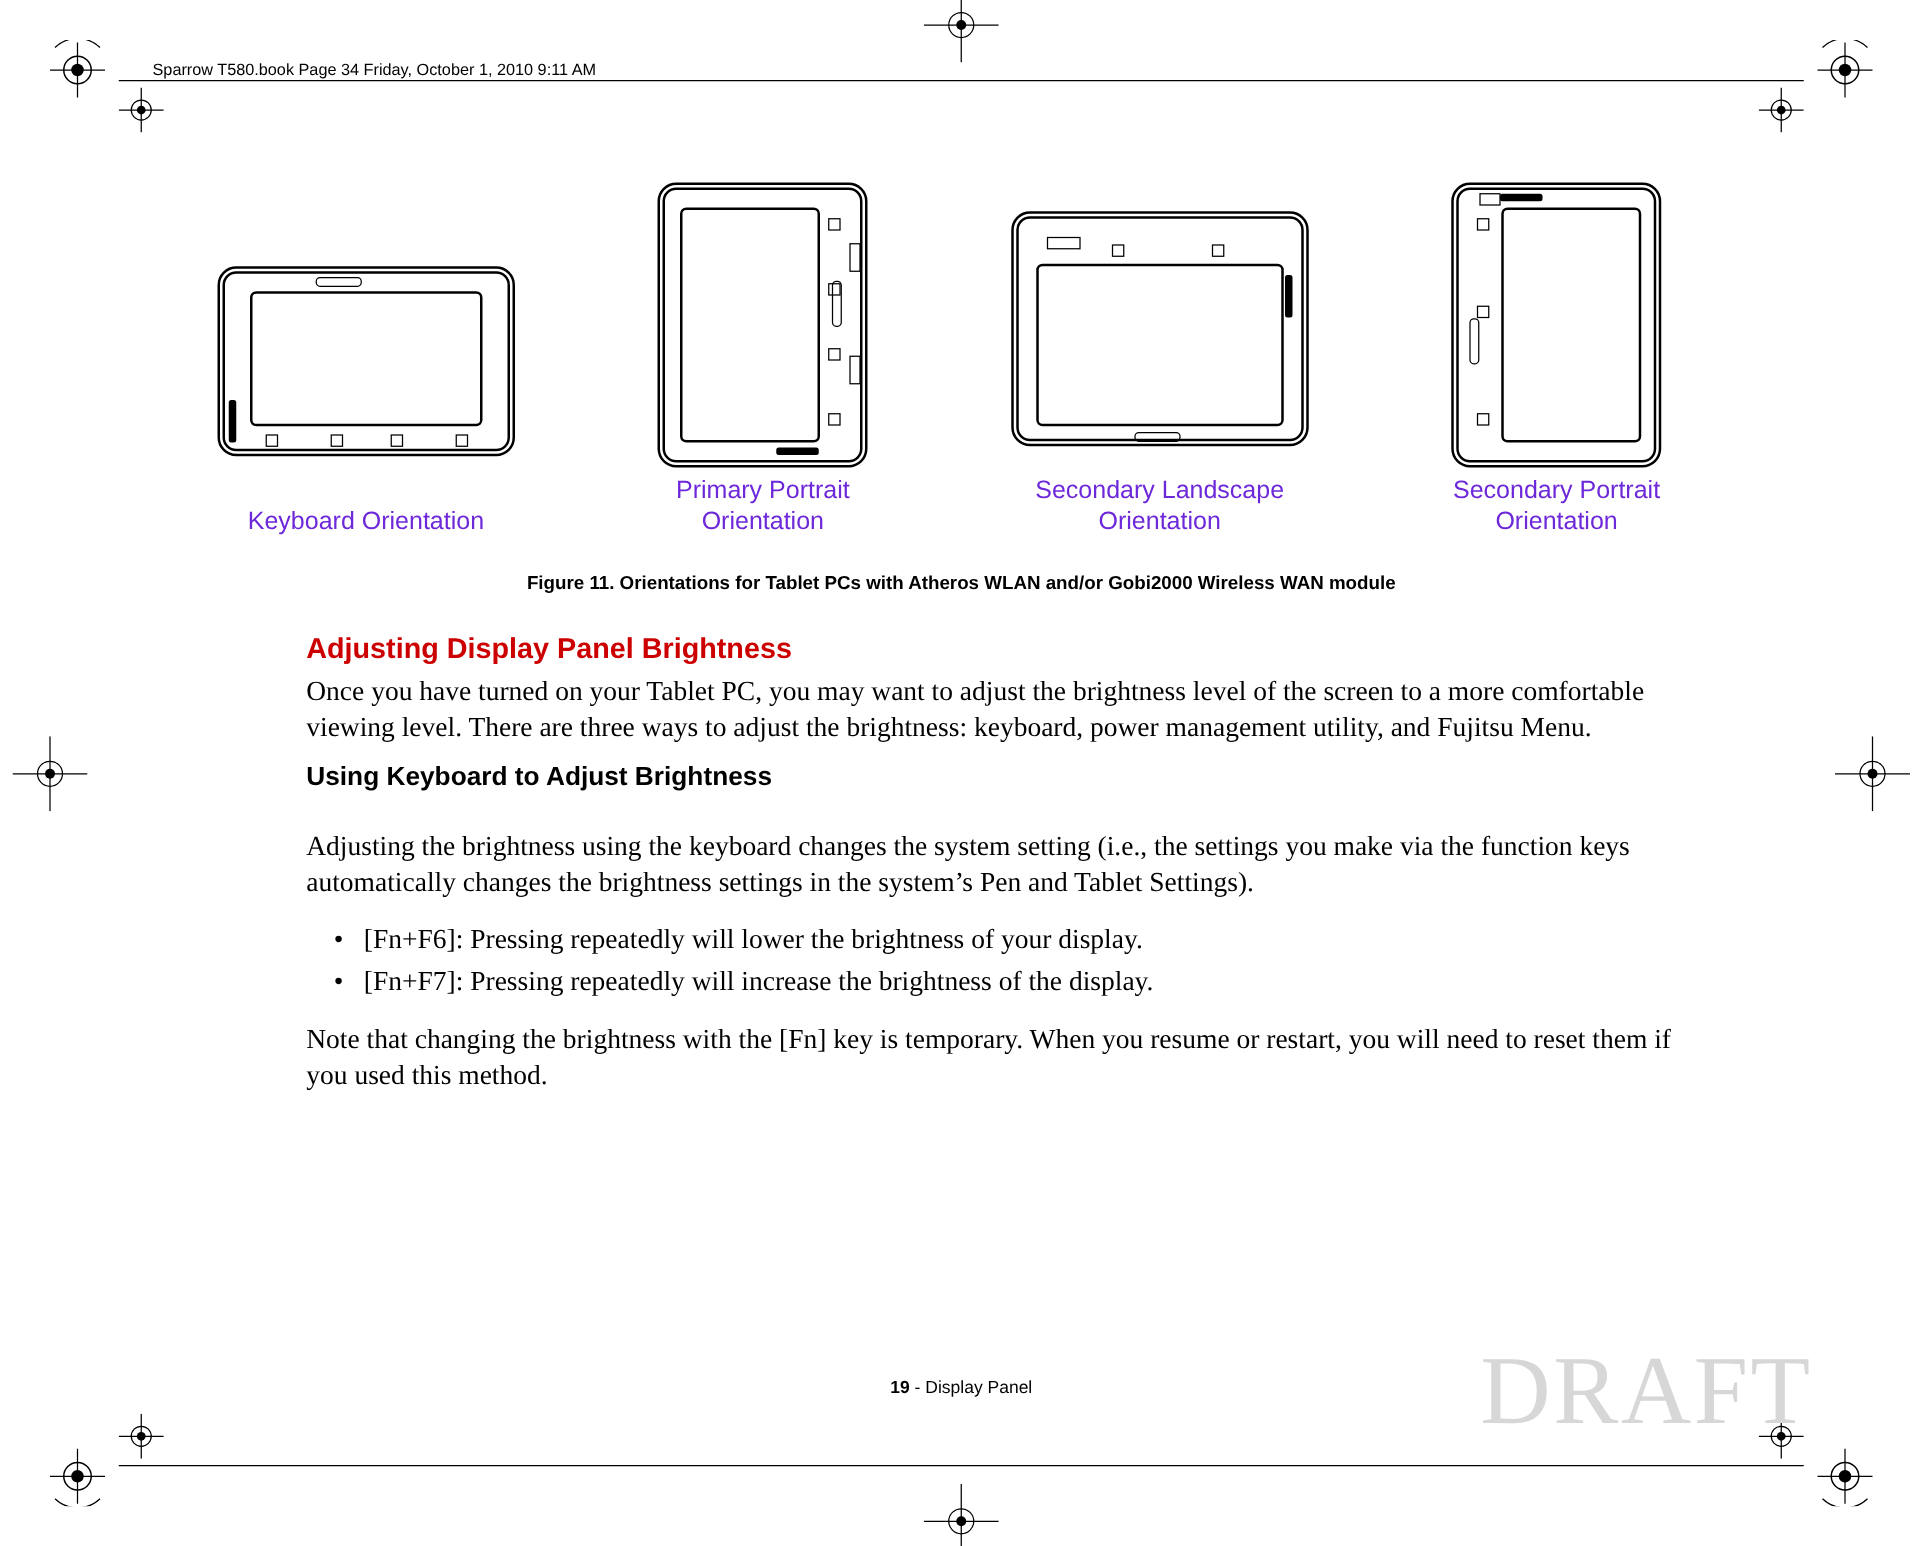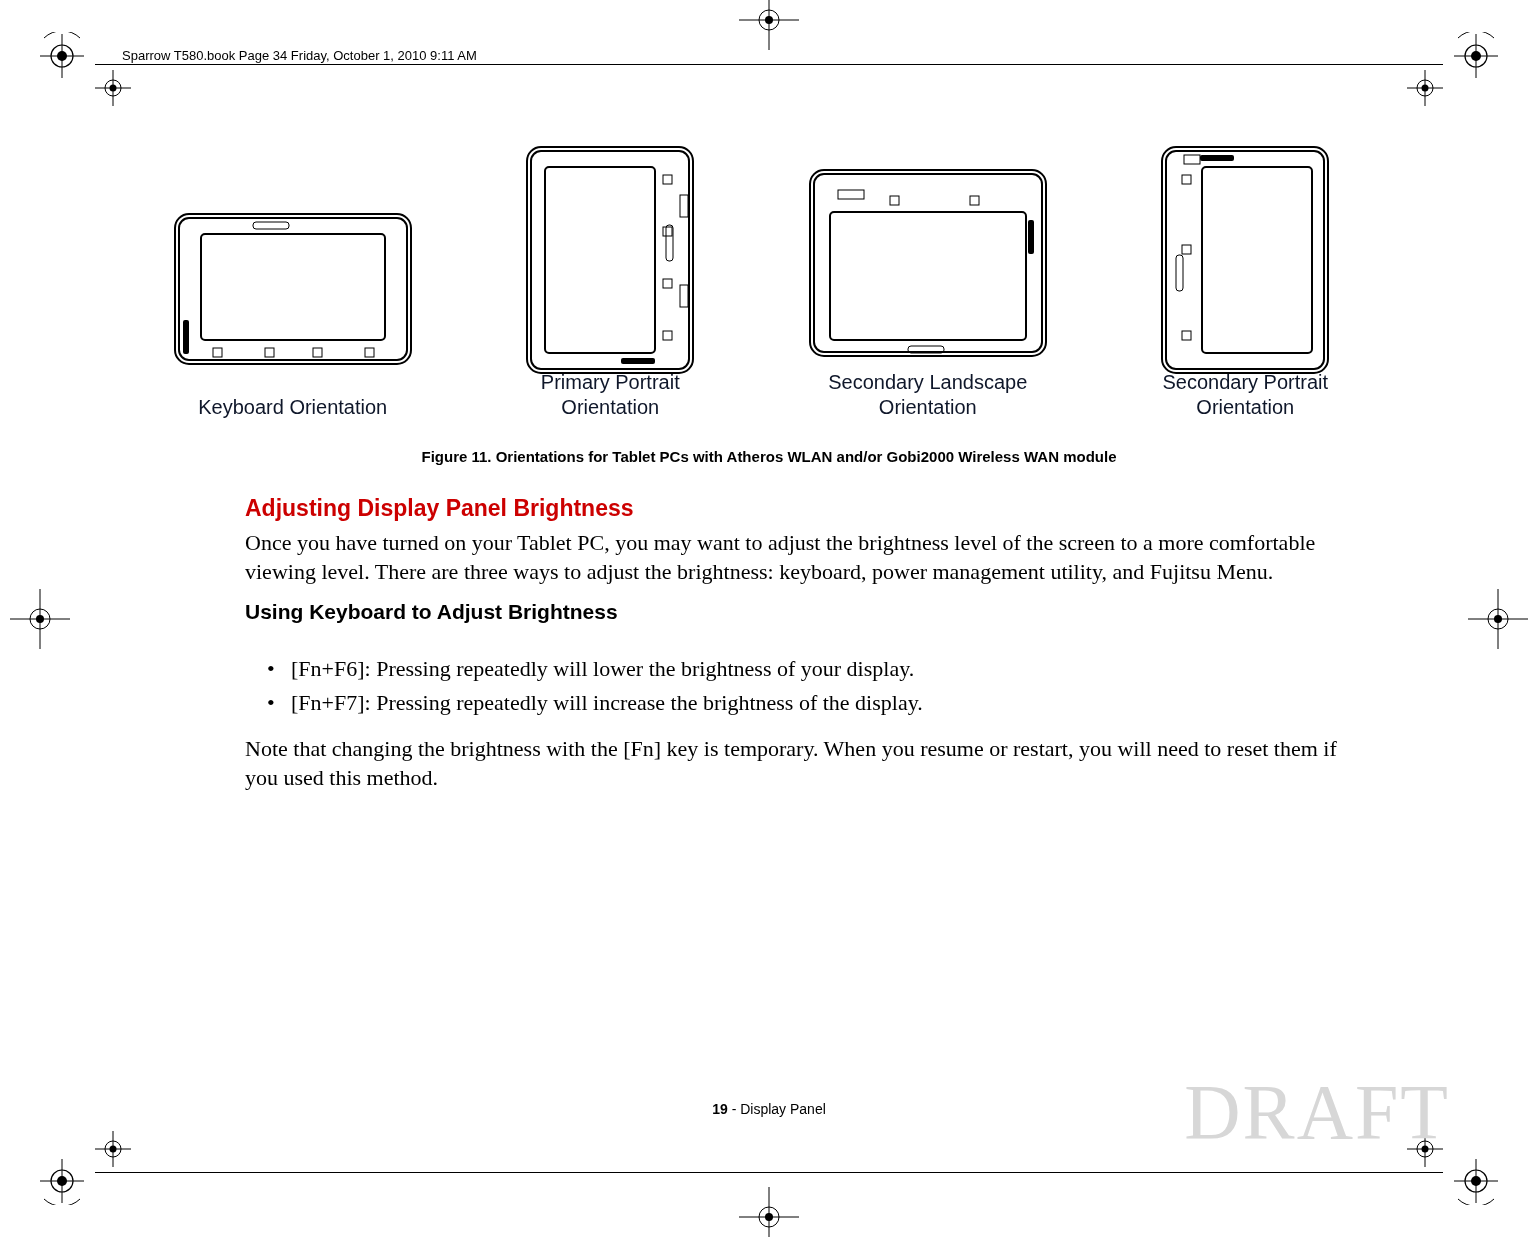--- a/index.html
+++ b/index.html
@@ -70,22 +70,22 @@
   .fig-img {
     width: 100%;
     height: 220px;
     display: flex;
     align-items: center;
     justify-content: center;
   }
   .fig-label {
     font-family: Arial, Helvetica, sans-serif;
     font-size: 20px;
-    color: #0f172a;
-    margin-top: 0;
+    color: #6d28d9;
+    margin-top: 10px;
     line-height: 1.25;
   }
   .figure-caption {
     text-align: center;
     font-family: Arial, Helvetica, sans-serif;
     font-weight: bold;
     font-size: 15px;
     margin-top: 28px;
   }
 
@@ -343,20 +343,21 @@
     </div>
 
   </div>
 
   <div class="figure-caption">Figure 11.  Orientations for Tablet PCs with Atheros WLAN and/or Gobi2000 Wireless WAN module</div>
 
   <div class="body-text">
     <div class="h-red">Adjusting Display Panel Brightness</div>
     <p class="para">Once you have turned on your Tablet PC, you may want to adjust the brightness level of the screen to a more comfortable viewing level. There are three ways to adjust the brightness: keyboard, power management utility, and Fujitsu Menu.</p>
     <div class="h-black">Using Keyboard to Adjust Brightness</div>
+    <p class="para">Adjusting the brightness using the keyboard changes the system setting (i.e., the settings you make via the function keys automatically changes the brightness settings in the system’s Pen and Tablet Settings).</p>
     <ul class="bullets">
       <li>[Fn+F6]: Pressing repeatedly will lower the brightness of your display.</li>
       <li>[Fn+F7]: Pressing repeatedly will increase the brightness of the display.</li>
     </ul>
     <p class="para">Note that changing the brightness with the [Fn] key is temporary. When you resume or restart, you will need to reset them if you used this method.</p>
   </div>
 
 </div>
 
 <div class="footer">

